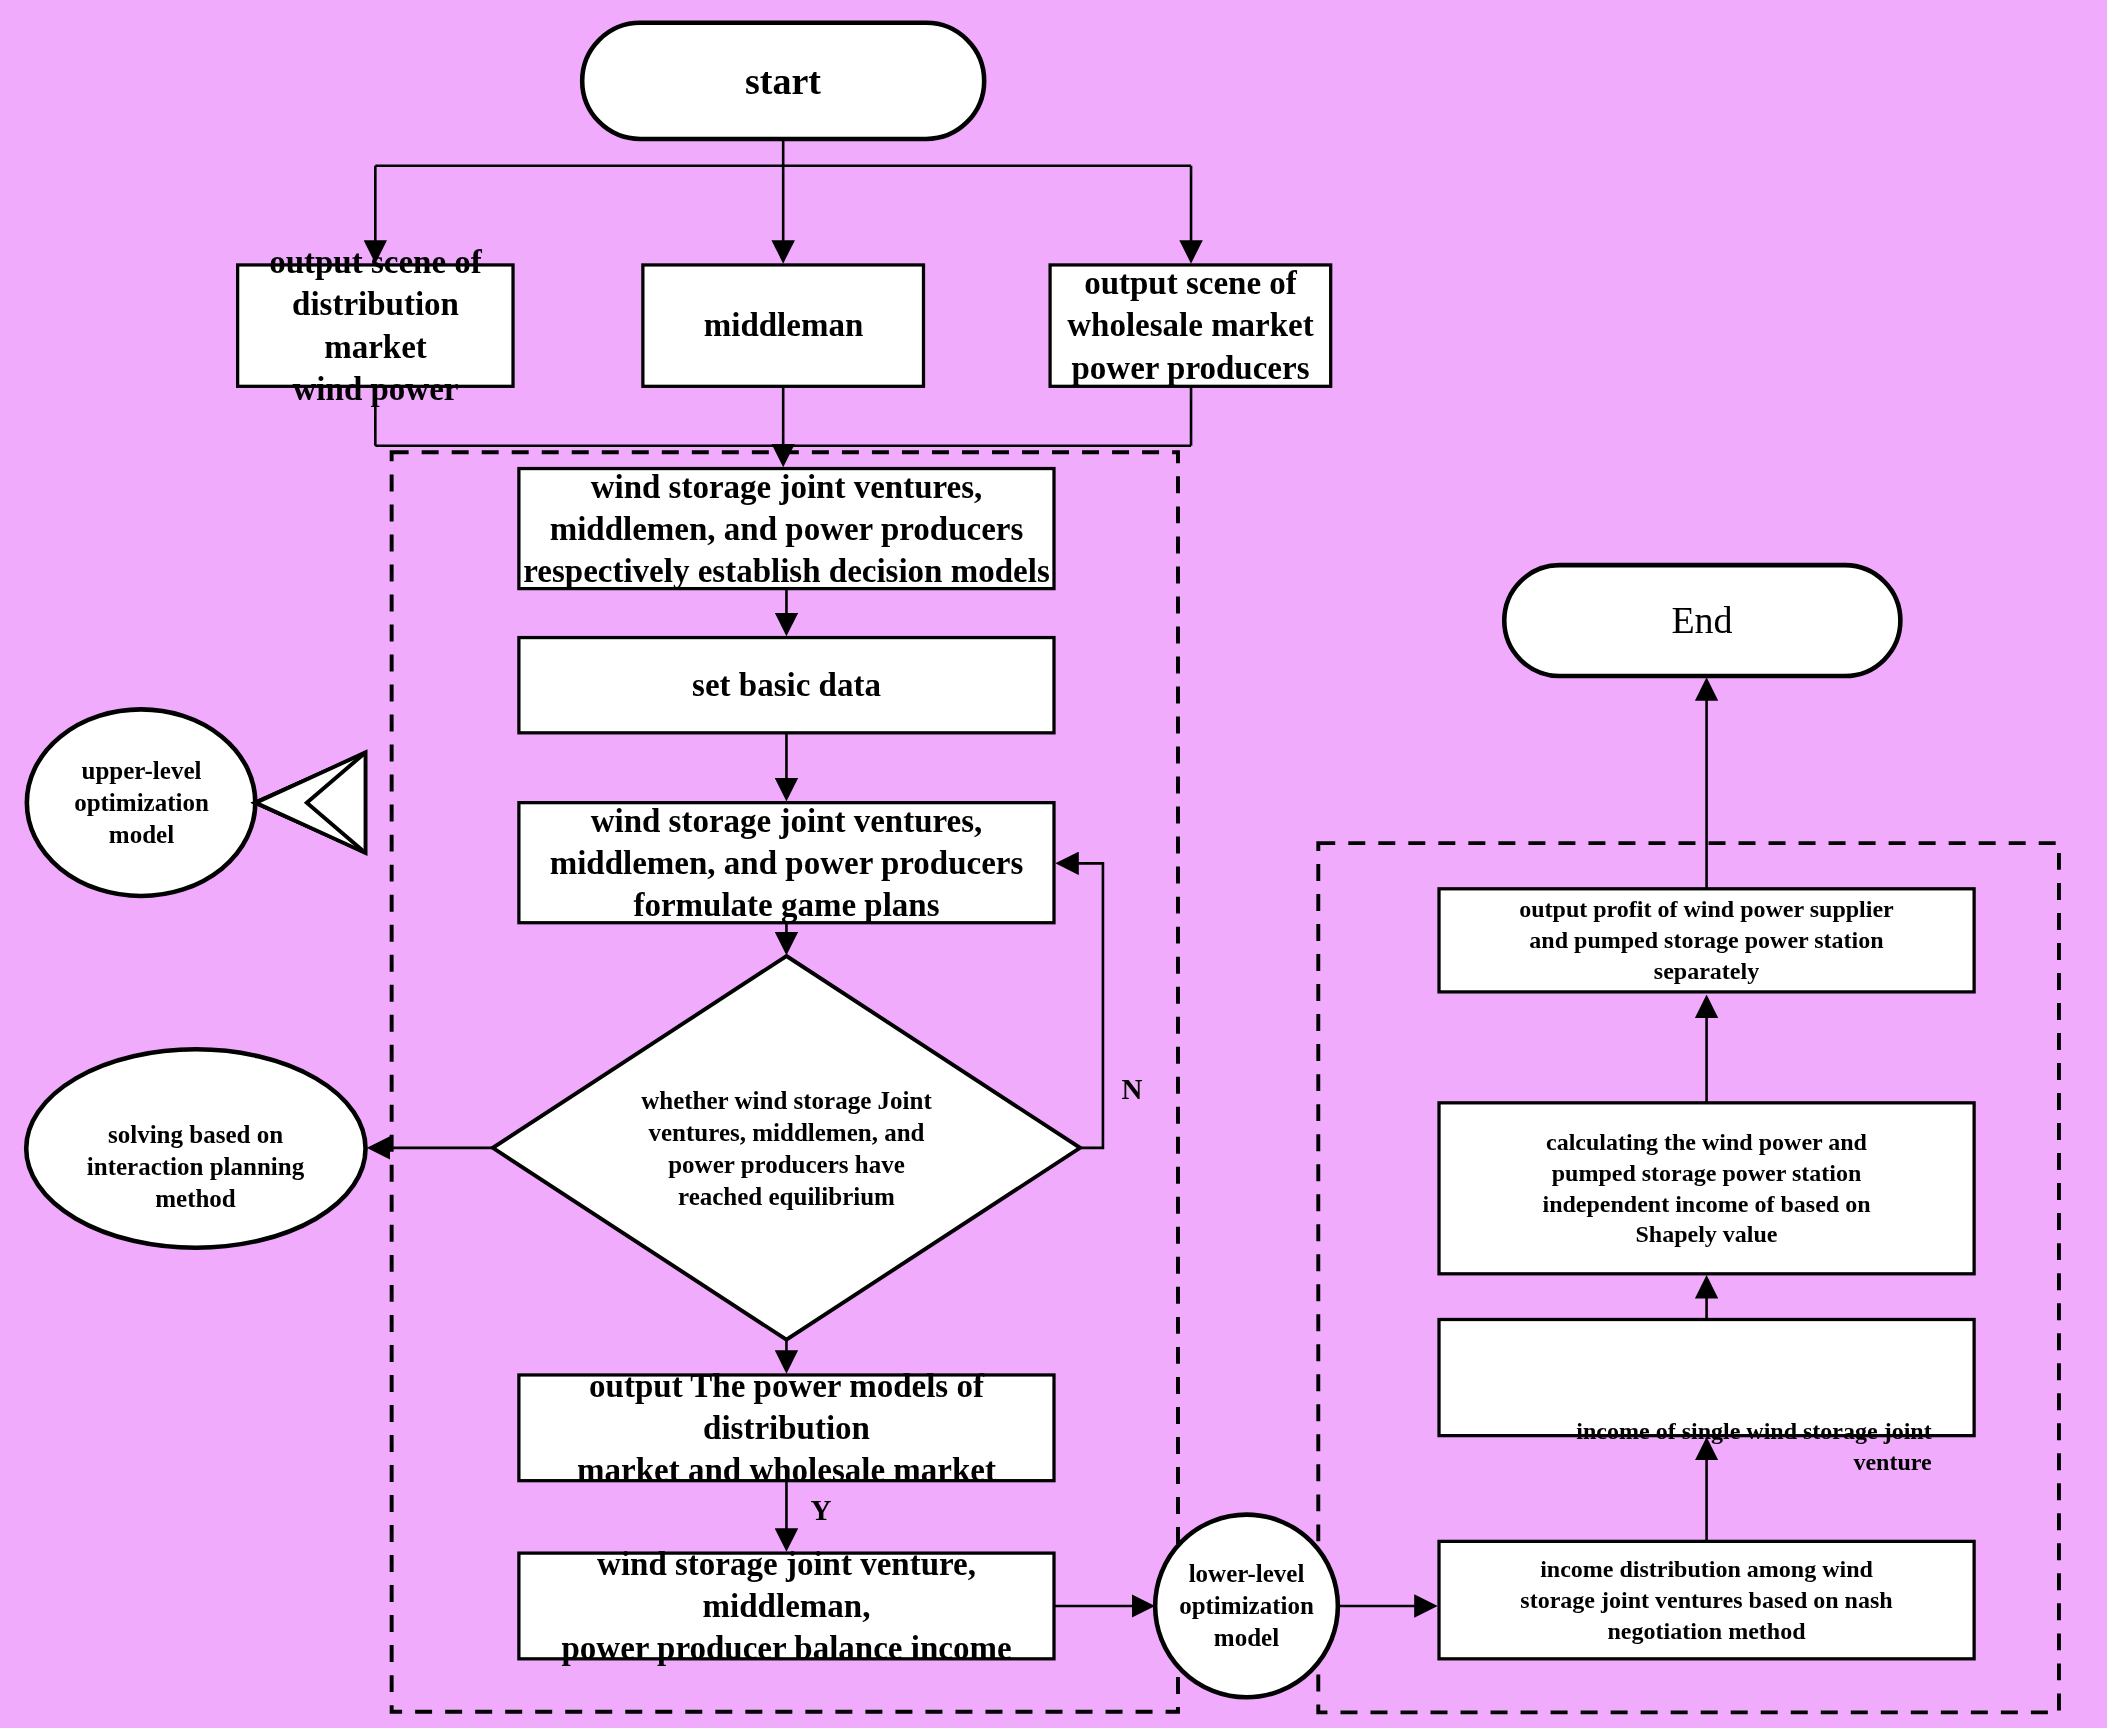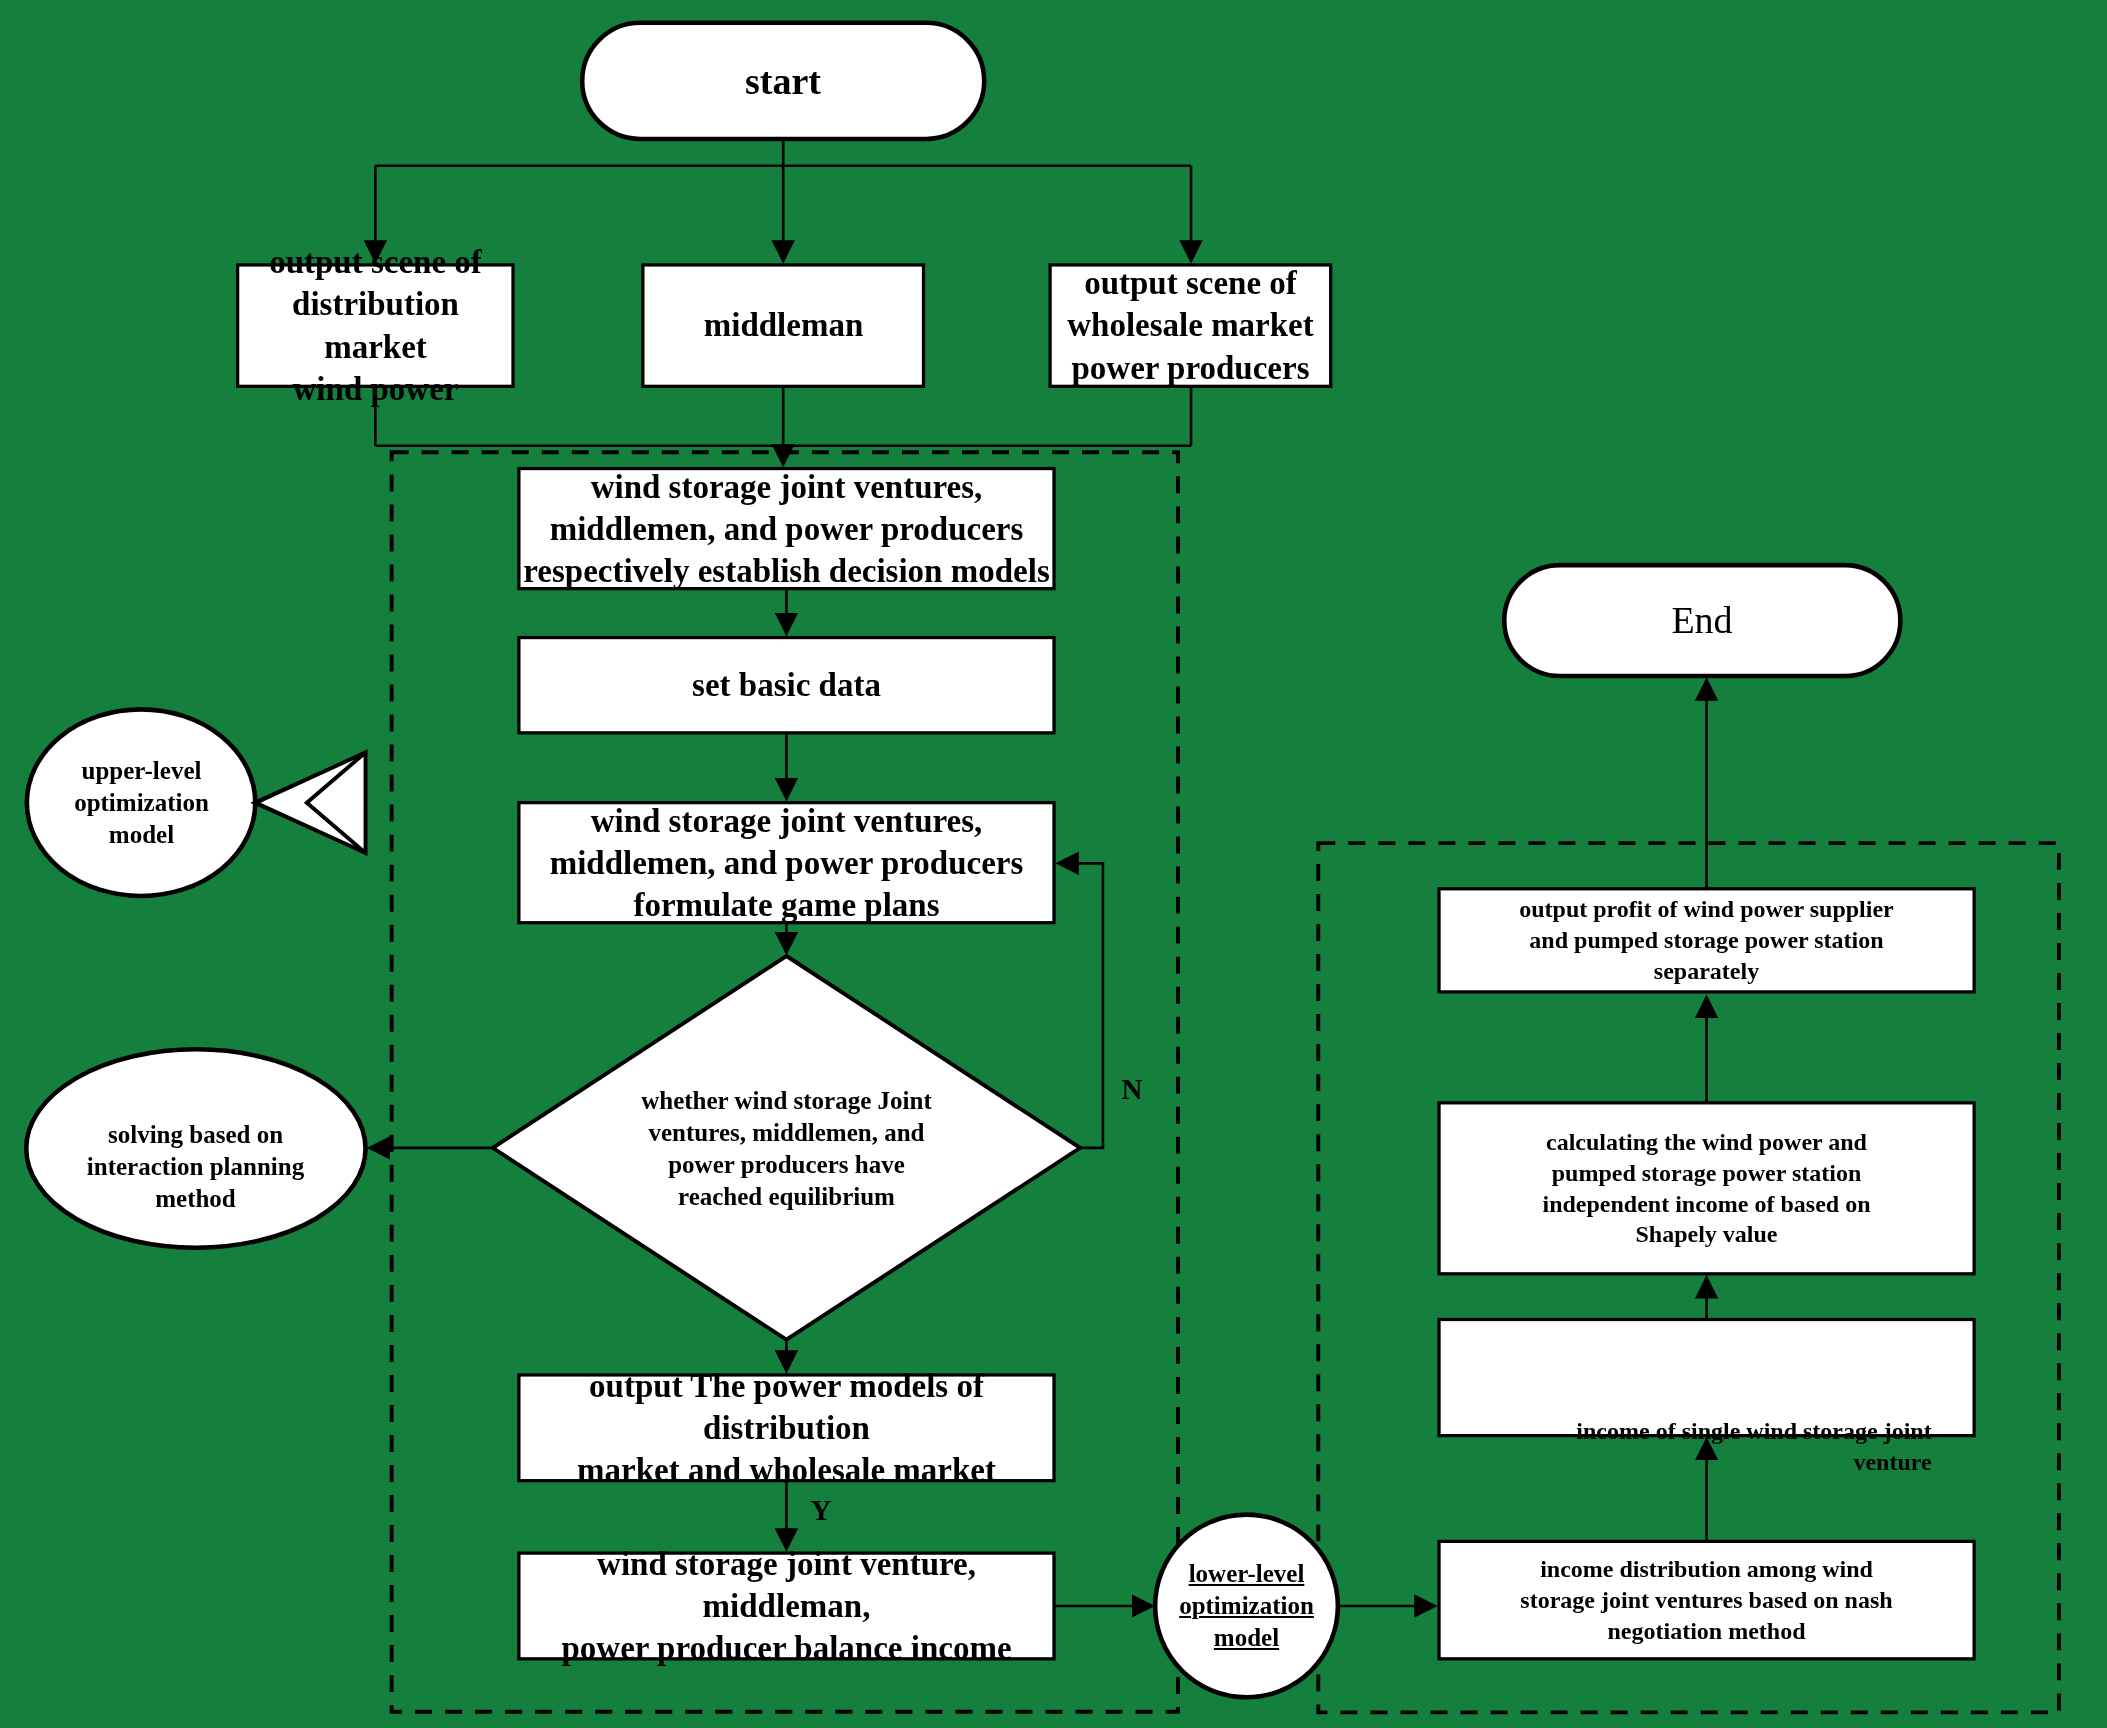--- a/index.html
+++ b/index.html
@@ -4,21 +4,21 @@
 <style>
   html, body {
     margin: 0;
     padding: 0;
     background: #ffffff;
   }
   #page {
     position: relative;
     width: 2108px;
     height: 1728px;
-    background: #15803d;
+    background: #f0abfc;
     font-family: "Liberation Serif", "DejaVu Serif", serif;
     overflow: hidden;
   }
   svg.layer {
     position: absolute;
     top: 0; left: 0;
     width: 2108px;
     height: 1728px;
   }
   .node-label {
@@ -187,21 +187,21 @@
 power producer balance income</div>
 
   <div class="node-label t-ellipse" style="left:37px; top:718px; width:209px; height:170px;">upper-level
 optimization
 model</div>
 
   <div class="node-label t-ellipse" style="left:39px; top:1088px; width:313px; height:157px;">solving based on
 interaction planning
 method</div>
 
-  <div class="node-label t-ellipse" style="left:1152px; top:1524px; width:189px; height:164px;text-decoration:underline;">lower-level
+  <div class="node-label t-ellipse" style="left:1152px; top:1524px; width:189px; height:164px;">lower-level
 optimization
 model</div>
 
   <div class="node-label t-proc-sm" style="left:1439px; top:1542px; width:535px; height:117px;">income distribution among wind
 storage joint ventures based on nash
 negotiation method</div>
 
   <div class="node-label t-proc-sm" style="left:1439px; top:1389px; width:630px; height:116px;text-align:right;">income of single wind storage joint
 venture</div>
 

